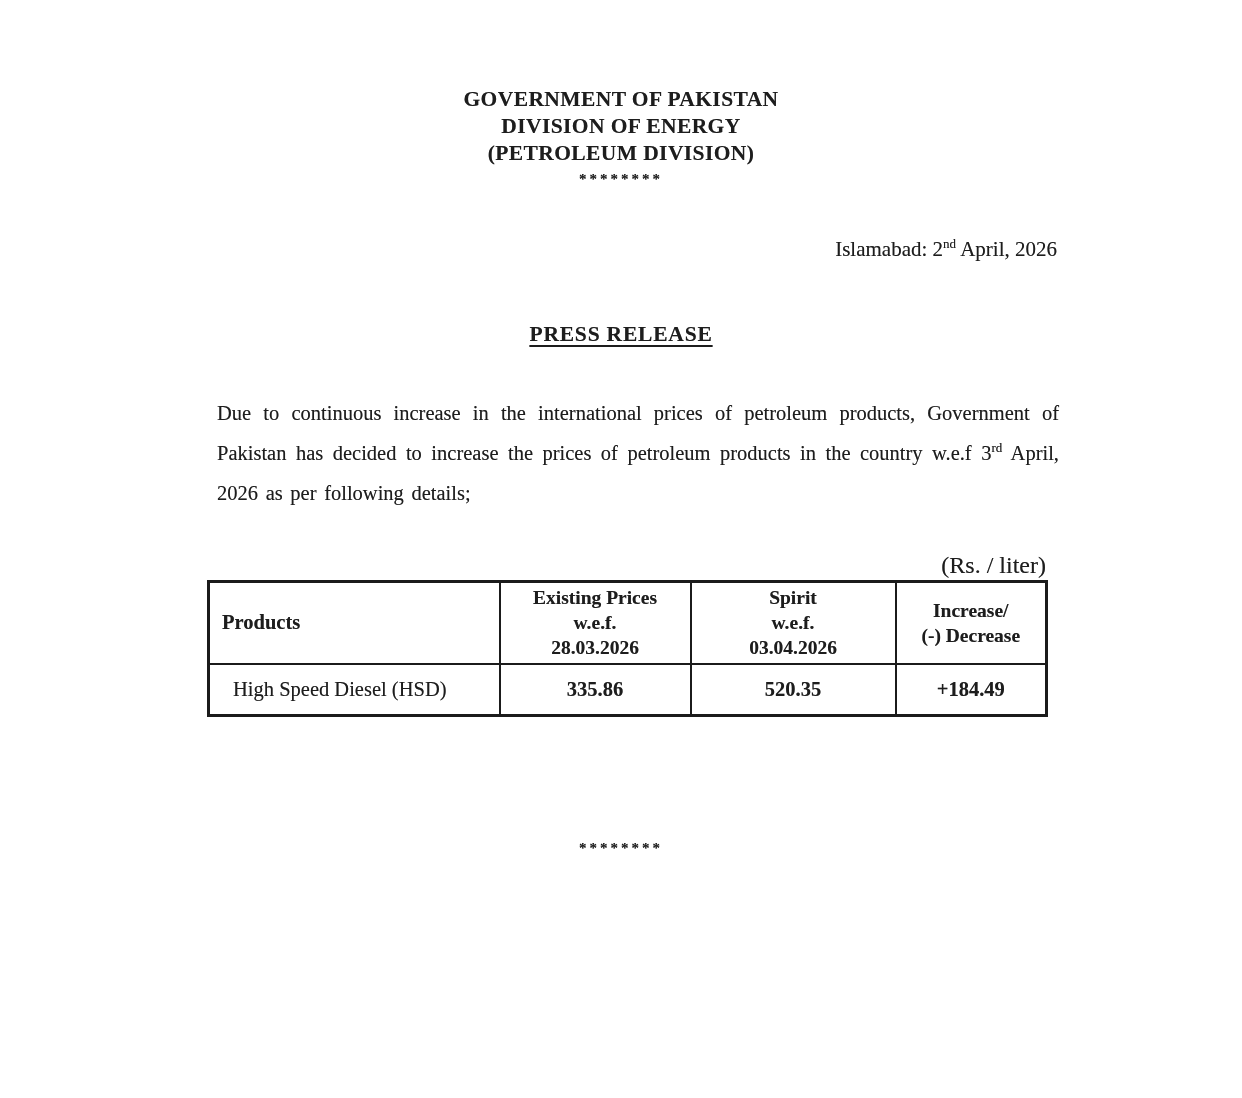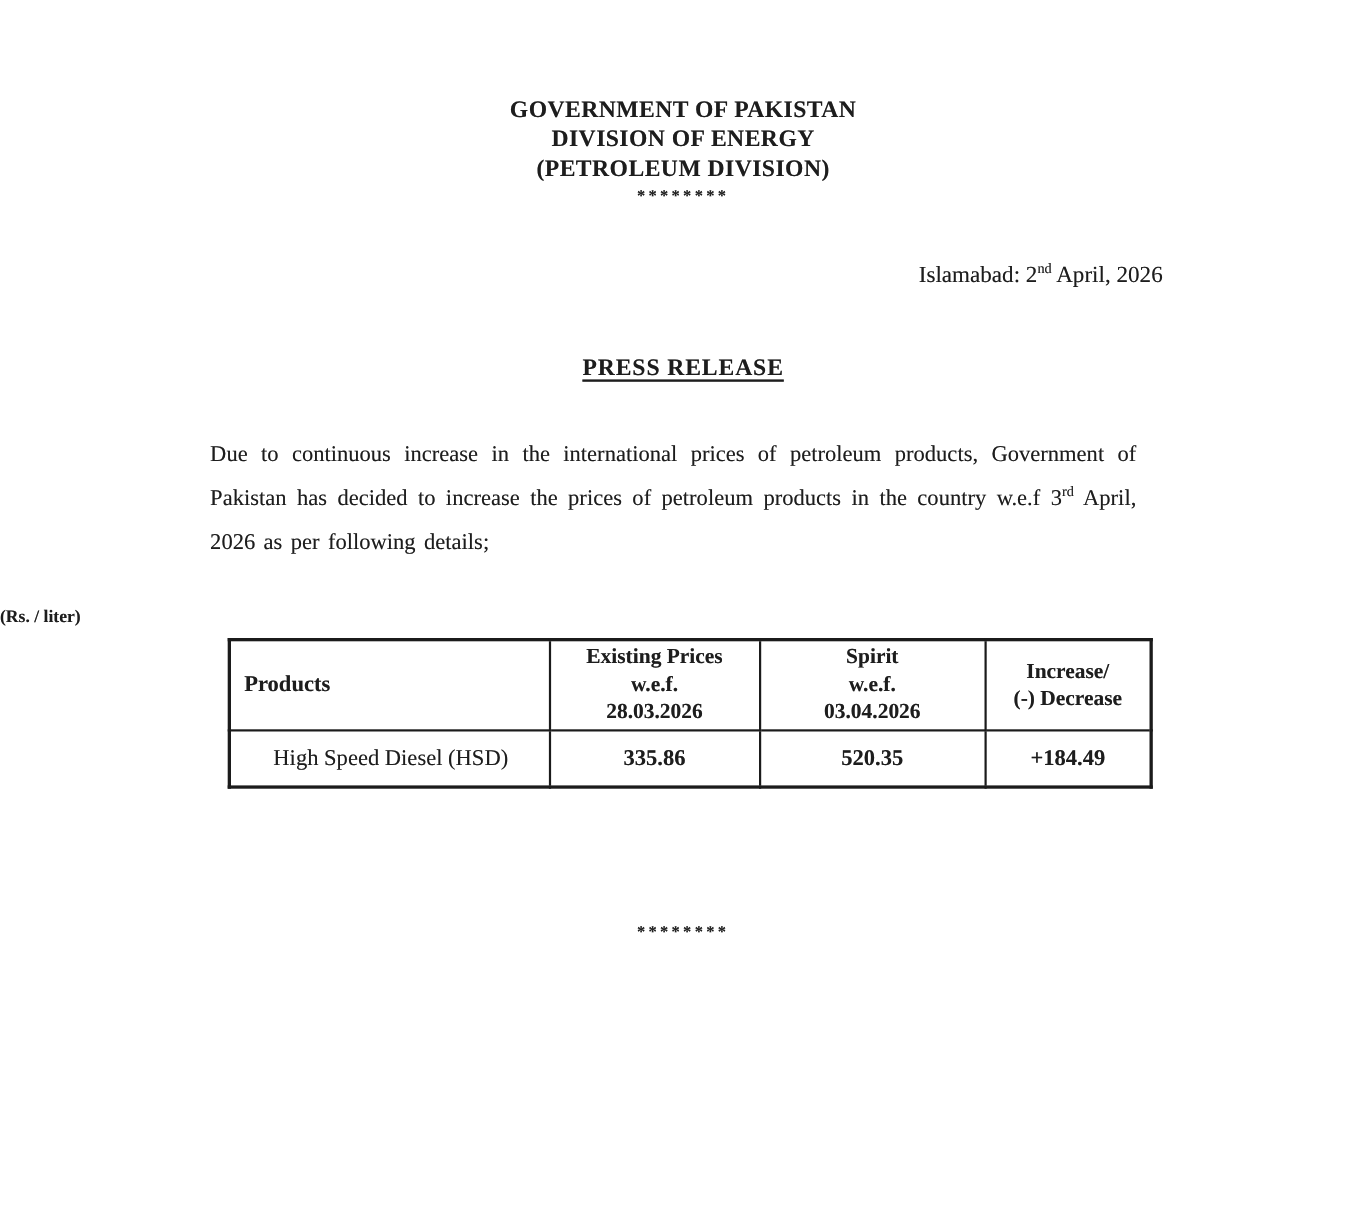--- a/index.html
+++ b/index.html
@@ -69,34 +69,35 @@
     font-weight: bold;
     font-size: 21.5px;
     letter-spacing: 0.8px;
     text-decoration: underline;
     text-decoration-thickness: 2px;
     text-underline-offset: 4px;
   }
   .body-paragraph {
     position: absolute;
     top: 393px;
-    left: 191px;
+    left: 217px;
     width: 842px;
     font-size: 20.5px;
     line-height: 40px;
     text-align: justify;
     word-spacing: 2.5px;
   }
   .unit-label {
     position: absolute;
     top: 552px;
     left: 0;
     width: 1046px;
-    font-weight: bold;
-    font-size: 16px;
+    text-align: right;
+    font-weight: normal;
+    font-size: 24px;
   }
   table.prices {
     position: absolute;
     top: 580px;
     left: 207px;
     width: 838px;
     border-collapse: collapse;
     table-layout: fixed;
   }
   table.prices th, table.prices td {
@@ -117,22 +118,22 @@
     padding-left: 12px;
     font-size: 20.5px;
   }
   table.prices tbody td {
     height: 52px;
     font-size: 20.5px;
     text-align: center;
     padding: 2px 4px;
   }
   table.prices tbody td.product-cell {
-    text-align: center;
-    padding-left: 6px;
+    text-align: left;
+    padding-left: 23px;
     font-weight: normal;
     font-family: Liberation Serif, serif;
   }
   table.prices tbody td.num-cell { font-weight: bold; }
   .hdr-line { display: block; }
   .footer-stars {
     position: absolute;
     top: 840px;
     left: 0;
     width: 1242px;

